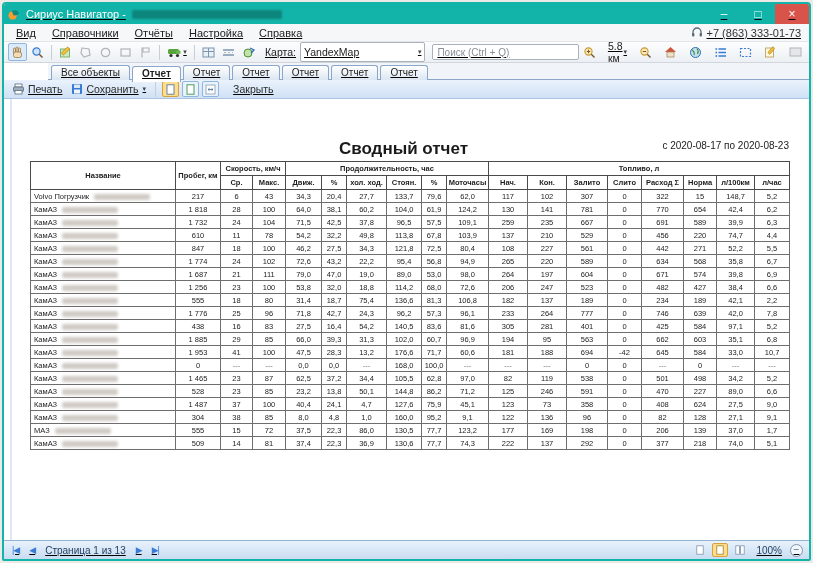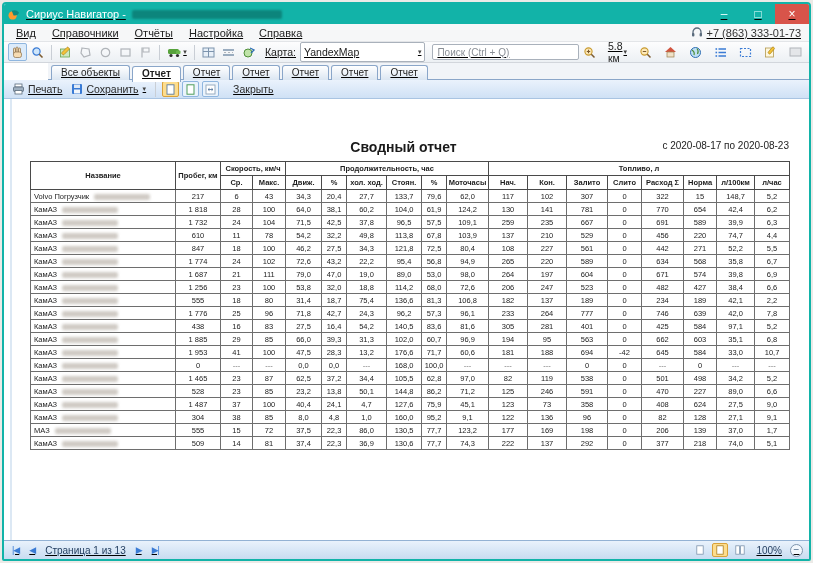--- a/index.html
+++ b/index.html
@@ -92,21 +92,21 @@
     display:flex; align-items:center; justify-content:center;
   }
   .toggle-btn.sel { background:#fddd8e; border-color:#d9a13a; }
   .toggle-btn.framed { border-color:#8fb6df; background:#eaf3fc; }
   
   .content { flex:1 1 auto; background:#fff; position:relative; overflow:hidden; }
   .v-edge { position:absolute; left:6px; top:0; bottom:0; width:2px; background:#dcE8f4; background:#dce8f4; }
   .report-head { position:absolute; left:26px; width:759px; top:40px; height:14px; }
   .report-title {
     position:absolute; left:0; right:12px; text-align:center;
-    font-size:14px; font-weight:bold; color:#1a1a1a;
+    font-size:17px; font-weight:bold; color:#1a1a1a;
   }
   .report-period { position:absolute; right:0; top:1px; font-size:10px; color:#222; }
   table.report {
     position:absolute; left:26px; top:62px; width:759px;
     border-collapse:collapse; table-layout:fixed;
     font-size:7.5px; color:#1c1c1c;
   }
   table.report th, table.report td {
     border:1px solid #6e6e6e; overflow:hidden; white-space:nowrap;
   }

